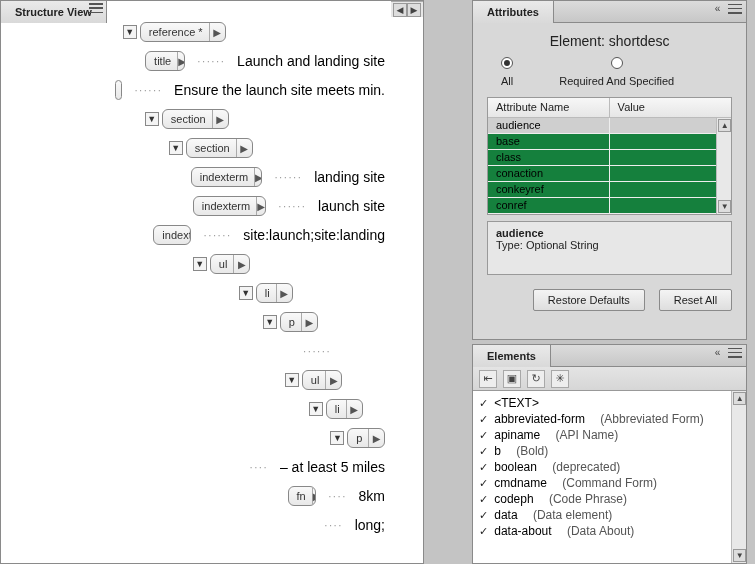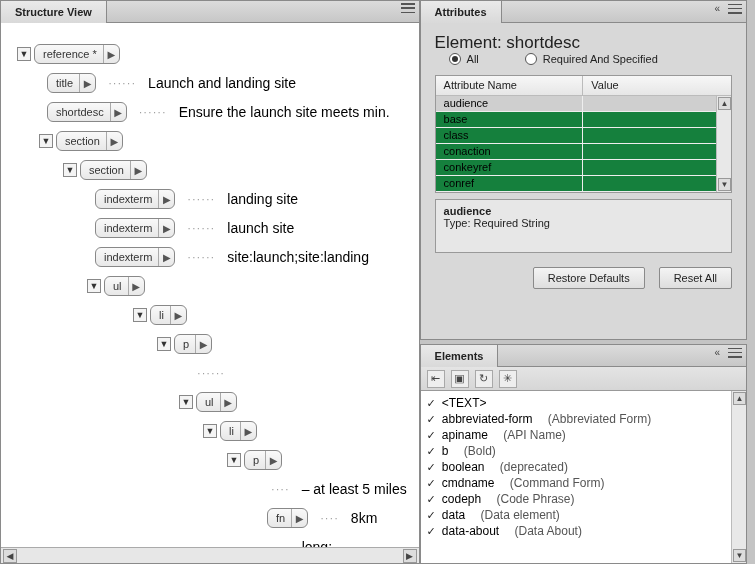--- a/index.html
+++ b/index.html
@@ -11,27 +11,28 @@
     height: 564px;
     display: flex;
     overflow: hidden;
   }
   .left-panel {
     width: 424px;
     height: 564px;
     background: #fff;
     border: 1px solid #8a8a8a;
     display: flex;
-    flex-direction: column;
+    flex-direction: row;
   }
   .right-panel {
     width: 331px;
     height: 564px;
     display: flex;
     flex-direction: column;
+    padding-left: 48px;
   }
   .panel-header {
     height: 22px;
     background: linear-gradient(#dcdcdc, #c7c7c7);
     border-bottom: 1px solid #8a8a8a;
     display: flex;
     align-items: center;
     position: relative;
   }
   .tab {
@@ -143,28 +144,28 @@
     border: 1px solid #8a8a8a;
     flex:1;
     display:flex;flex-direction:column;
   }
   .attr-body {
     padding: 10px 14px 8px 14px;
     flex:1;
     display:flex;flex-direction:column;
   }
   .attr-element-line {
-    font-size:17px;color:#222;margin-bottom:0;
+    font-size:14px;color:#222;margin-bottom:8px;text-align:center;
   }
   .radio-row {
     display:flex;gap:46px;margin-bottom:10px;
     align-items:center;
     padding-left:14px;
   }
-  .radio-row label { display:flex;align-items:center;gap:6px;font-size:11px;color:#222;}
+  .radio-row label { display:flex;align-items:center;gap:6px;font-size:11px;color:#222;flex-direction:column;}
   .radio-dot {
     width:12px;height:12px;border:1px solid #555;border-radius:50%;
     display:flex;align-items:center;justify-content:center;background:#fff;
   }
   .radio-dot.inner::after {
     content:"";width:6px;height:6px;border-radius:50%;background:#333;display:block;
   }
   .attr-table {
     border: 1px solid #999;
     background:#15803d;
@@ -481,21 +482,21 @@
             </div>
           <div class="vscroll-stub">
             <div class="arrow-up">▲</div>
             <div class="arrow-down">▼</div>
           </div>
         </div>
       </div>
 
       <div class="attr-detail">
         <div class="bold">audience</div>
-        <div>Type: Required String</div>
+        <div>Type: Optional String</div>
       </div>
 
       <div class="btn-row">
         <button class="btn">Restore Defaults</button>
         <button class="btn">Reset All</button>
       </div>
     </div>
   </div>
 
   <div class="elements-panel">

